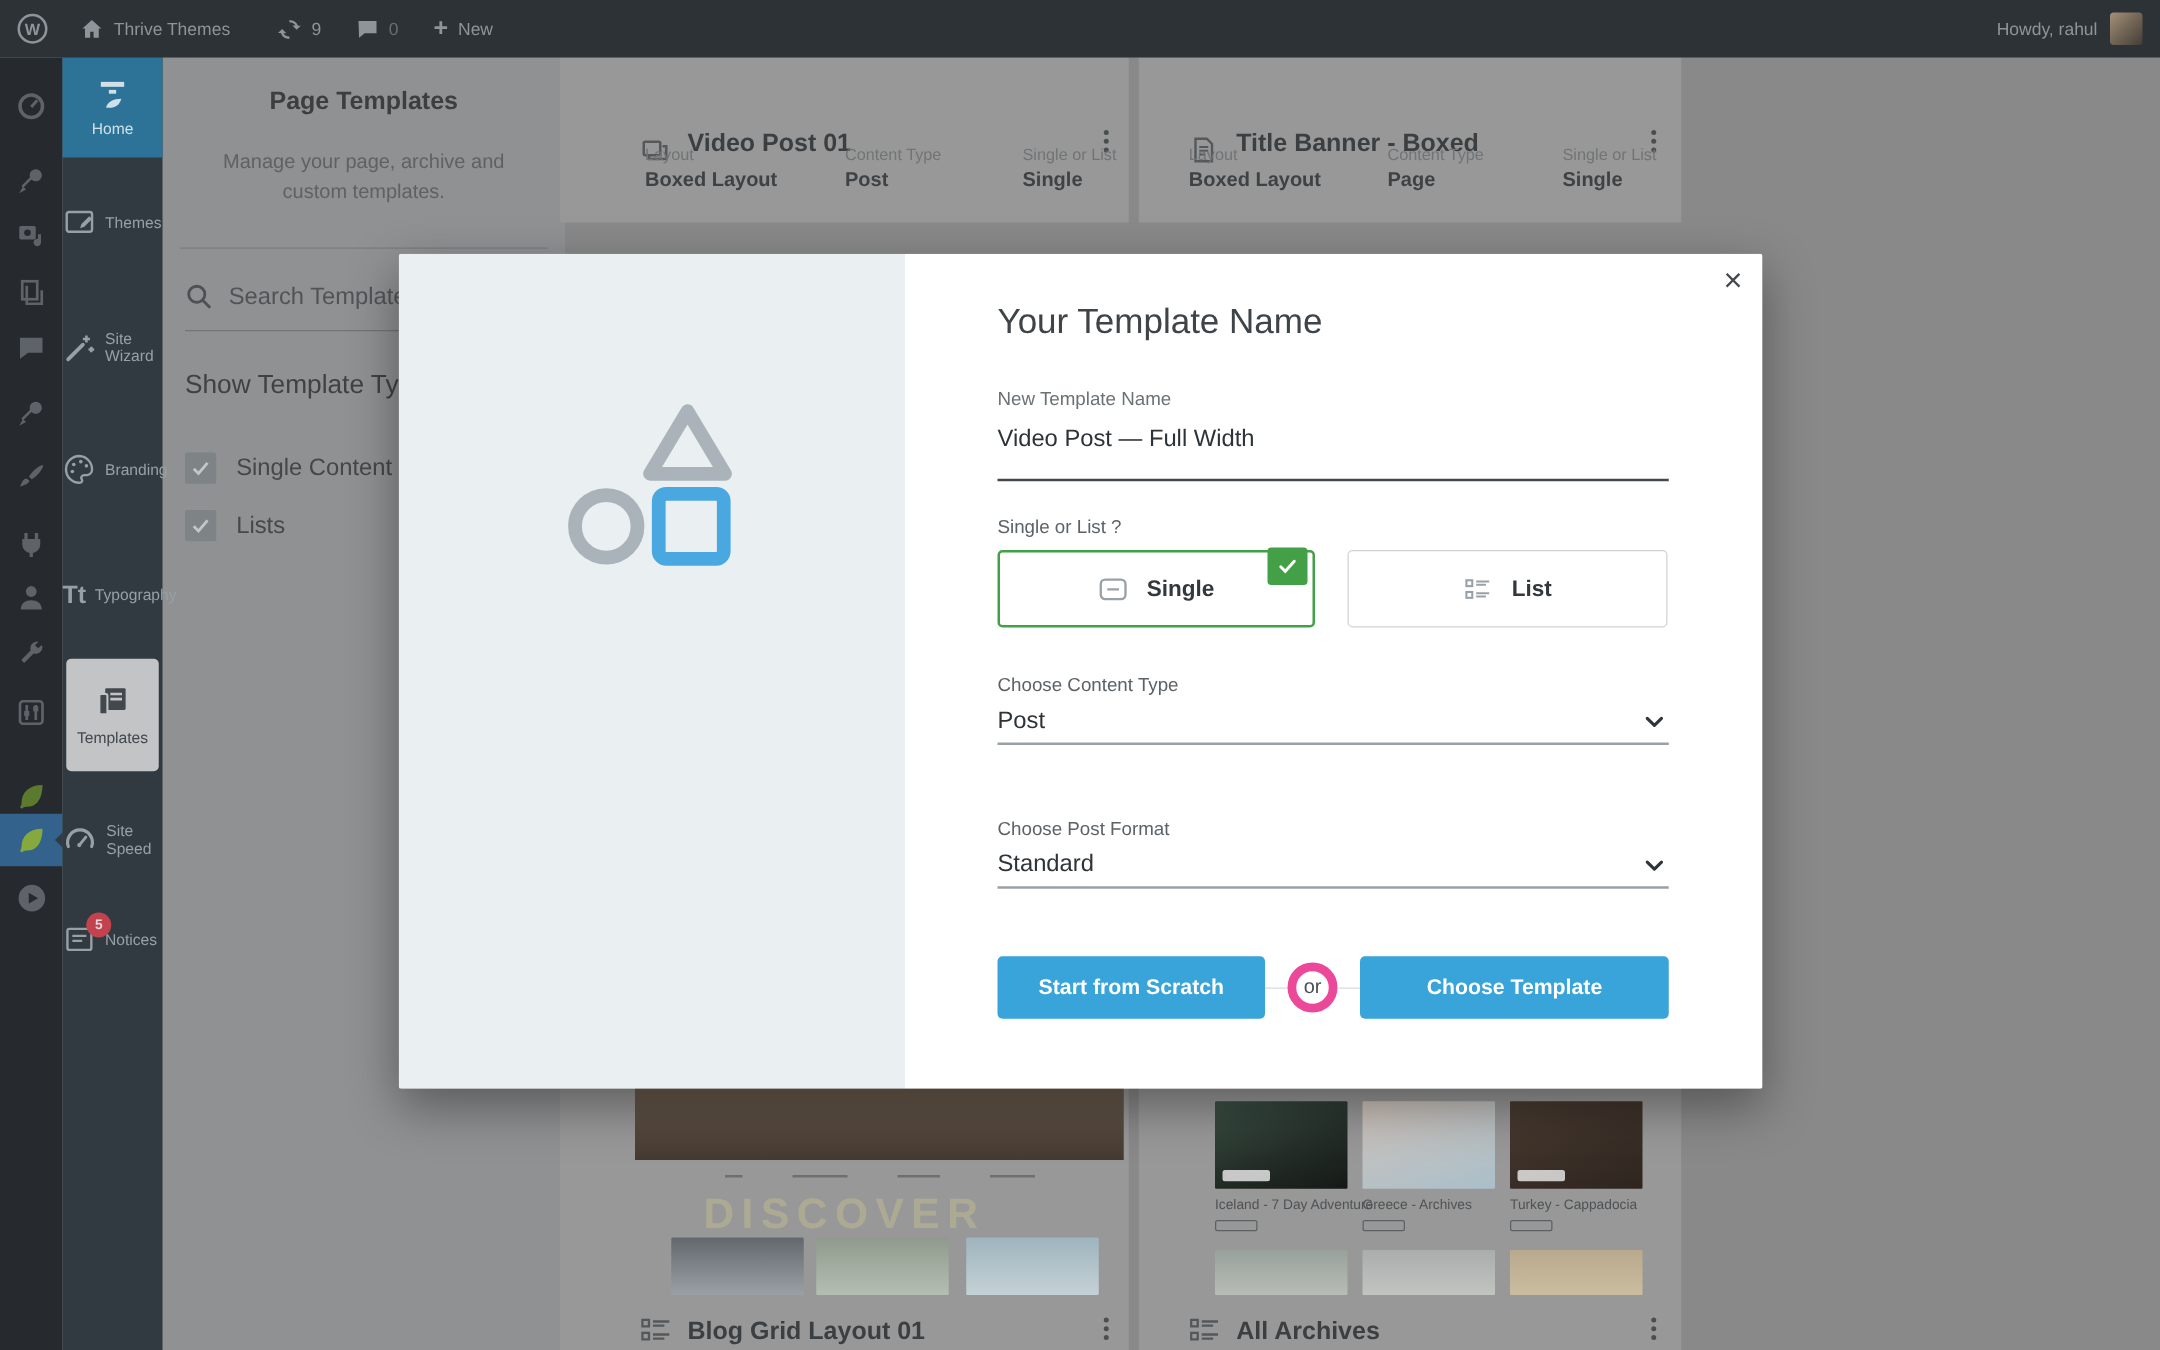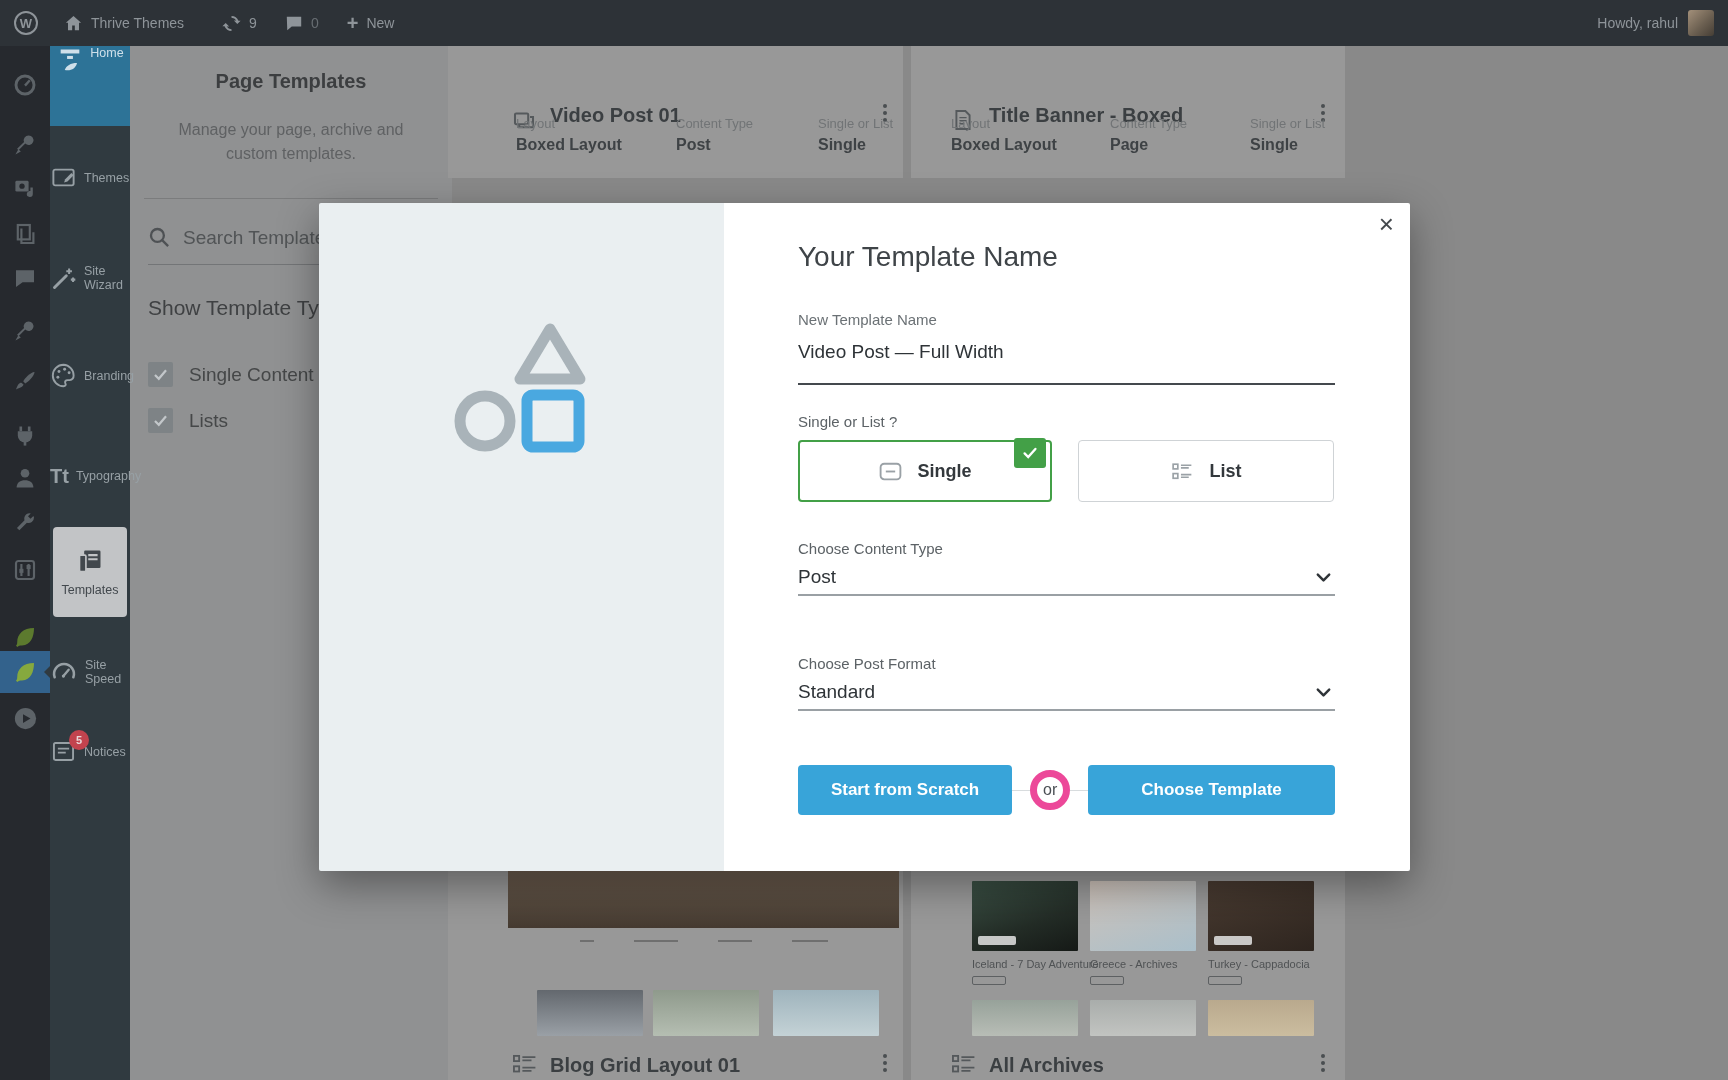--- a/index.html
+++ b/index.html
@@ -27,21 +27,21 @@
   .wp-active-tile { position:absolute; left:0; width:50px; height:42px; background:#33628c;
     display:flex; align-items:center; justify-content:center; color:#86a93e; }
   .wp-active-tile::after { content:''; position:absolute; right:0; top:50%; margin-top:-6px;
     border:6px solid transparent; border-right-color:#303a40; }
 
   
   .thrive-side { position:absolute; top:46px; left:50px; width:80px; bottom:0; background:#303a40; z-index:5; }
   .t-item { position:absolute; left:0; width:80px; display:flex; flex-direction:row;
     align-items:center; gap:7px; color:#97a0a5; font-size:12.5px; }
   .t-home-tile { position:absolute; top:0; left:0; width:80px; height:80px; background:#2d7397;
-    display:flex; flex-direction:row; align-items:flex-start; justify-content:center; gap:6px;
+    display:flex; flex-direction:column; align-items:center; justify-content:center; gap:6px;
     color:#cfe0ea; font-size:12.5px; }
   .t-templates-tile { position:absolute; top:481px; left:3px; right:3px; height:90px; background:#c2c4c6;
     border-radius:4px; display:flex; flex-direction:column; align-items:center; justify-content:center;
     gap:8px; color:#42484d; font-size:12.5px; }
   .t-glyph { font-size:20px; font-weight:bold; line-height:24px; }
   .notice-wrap { position:relative; }
   .badge { position:absolute; top:-8px; right:-12px; min-width:20px; height:20px; border-radius:50%;
     background:#c2434e; color:#e8d7d8; font-size:11px; display:flex; align-items:center;
     justify-content:center; font-weight:bold; }
 
@@ -417,20 +417,21 @@
 </div>
 
 <div class="t-card c1 card-bot">
   <div class="hdr-img"></div>
   <div class="nav-dashes">
     <i style="width:14px"></i>
       <i style="width:44px"></i>
       <i style="width:34px"></i>
       <i style="width:36px"></i>
   </div>
+  <div class="discover">DISCOVER</div>
   <div class="thumb" style="left:89px; top:130px; width:106px; height:46px; background:linear-gradient(180deg,#63686e,#9aa0a6)"></div>
   <div class="thumb" style="left:205px; top:130px; width:106px; height:46px; background:linear-gradient(180deg,#8f9a8c,#b5beb2)"></div>
   <div class="thumb" style="left:325px; top:130px; width:106px; height:46px; background:linear-gradient(180deg,#9fb4bd,#c4d2d6)"></div>
   <span class="bot-title-ico" style="left:64px; top:192px">
     <svg width="26" height="26" viewBox="0 0 20 20">
         <rect x="1.5" y="3" width="4" height="4" fill="none" stroke="currentColor" stroke-width="1.4"></rect>
         <path d="M8 4h10M8 6.5h7" stroke="currentColor" stroke-width="1.4"></path>
         <rect x="1.5" y="11" width="4" height="4" fill="none" stroke="currentColor" stroke-width="1.4"></rect>
         <path d="M8 12h10M8 14.5h7" stroke="currentColor" stroke-width="1.4"></path>
       </svg>

